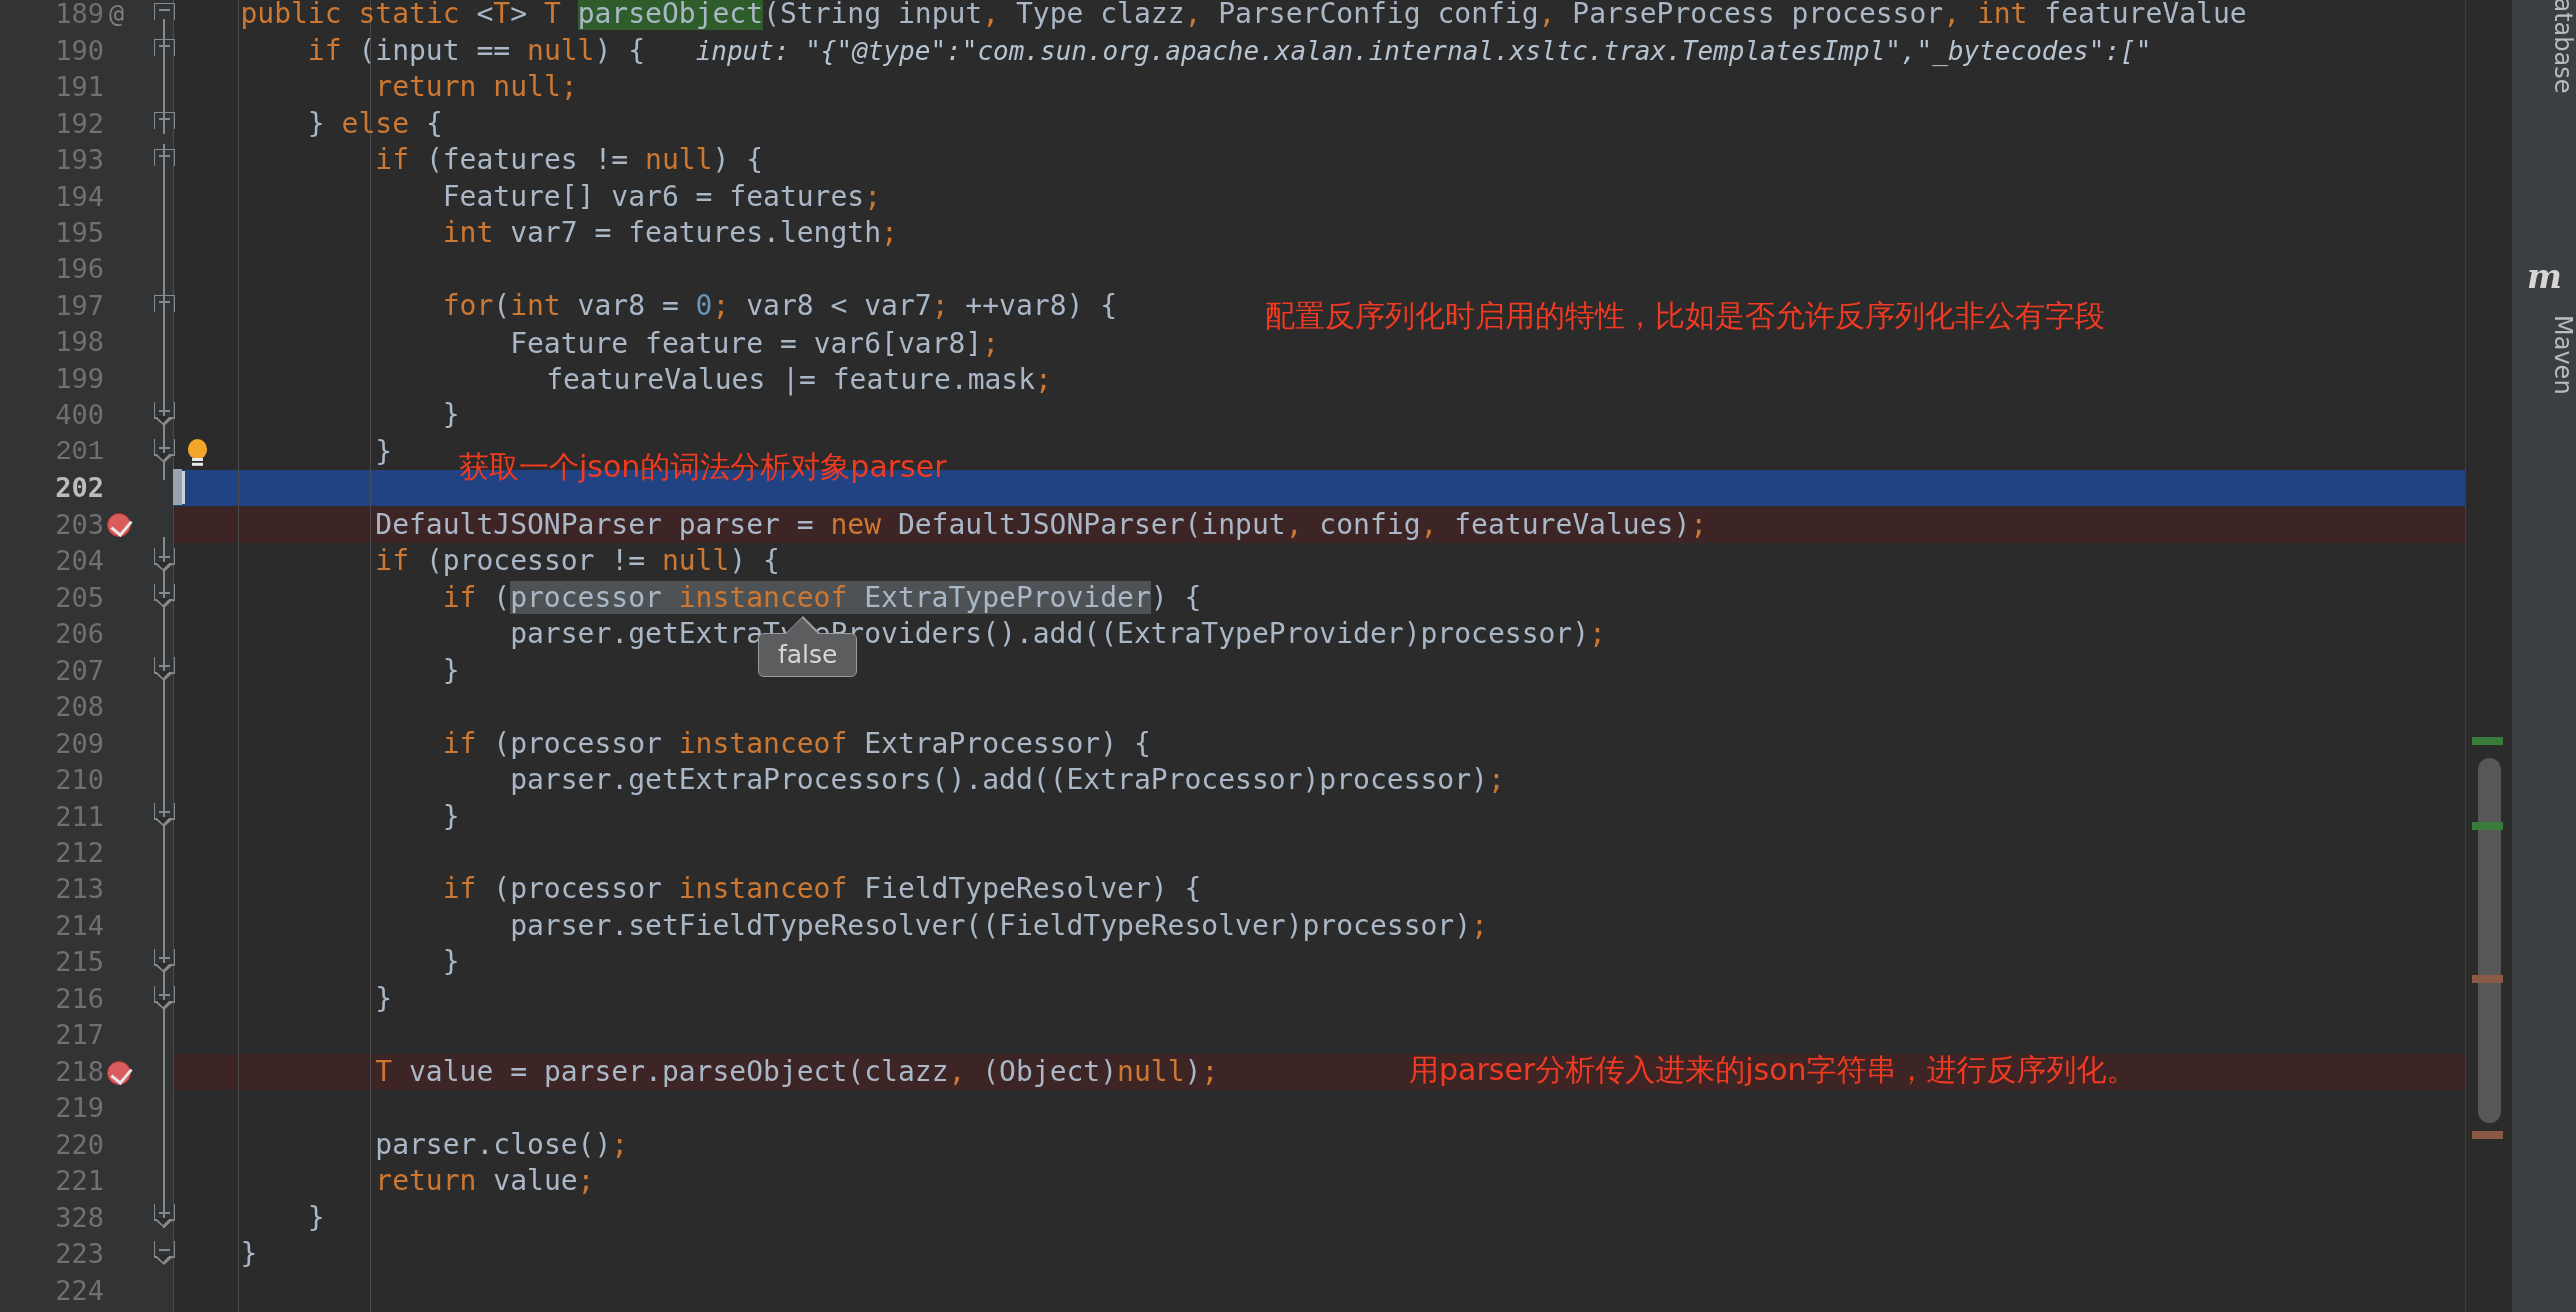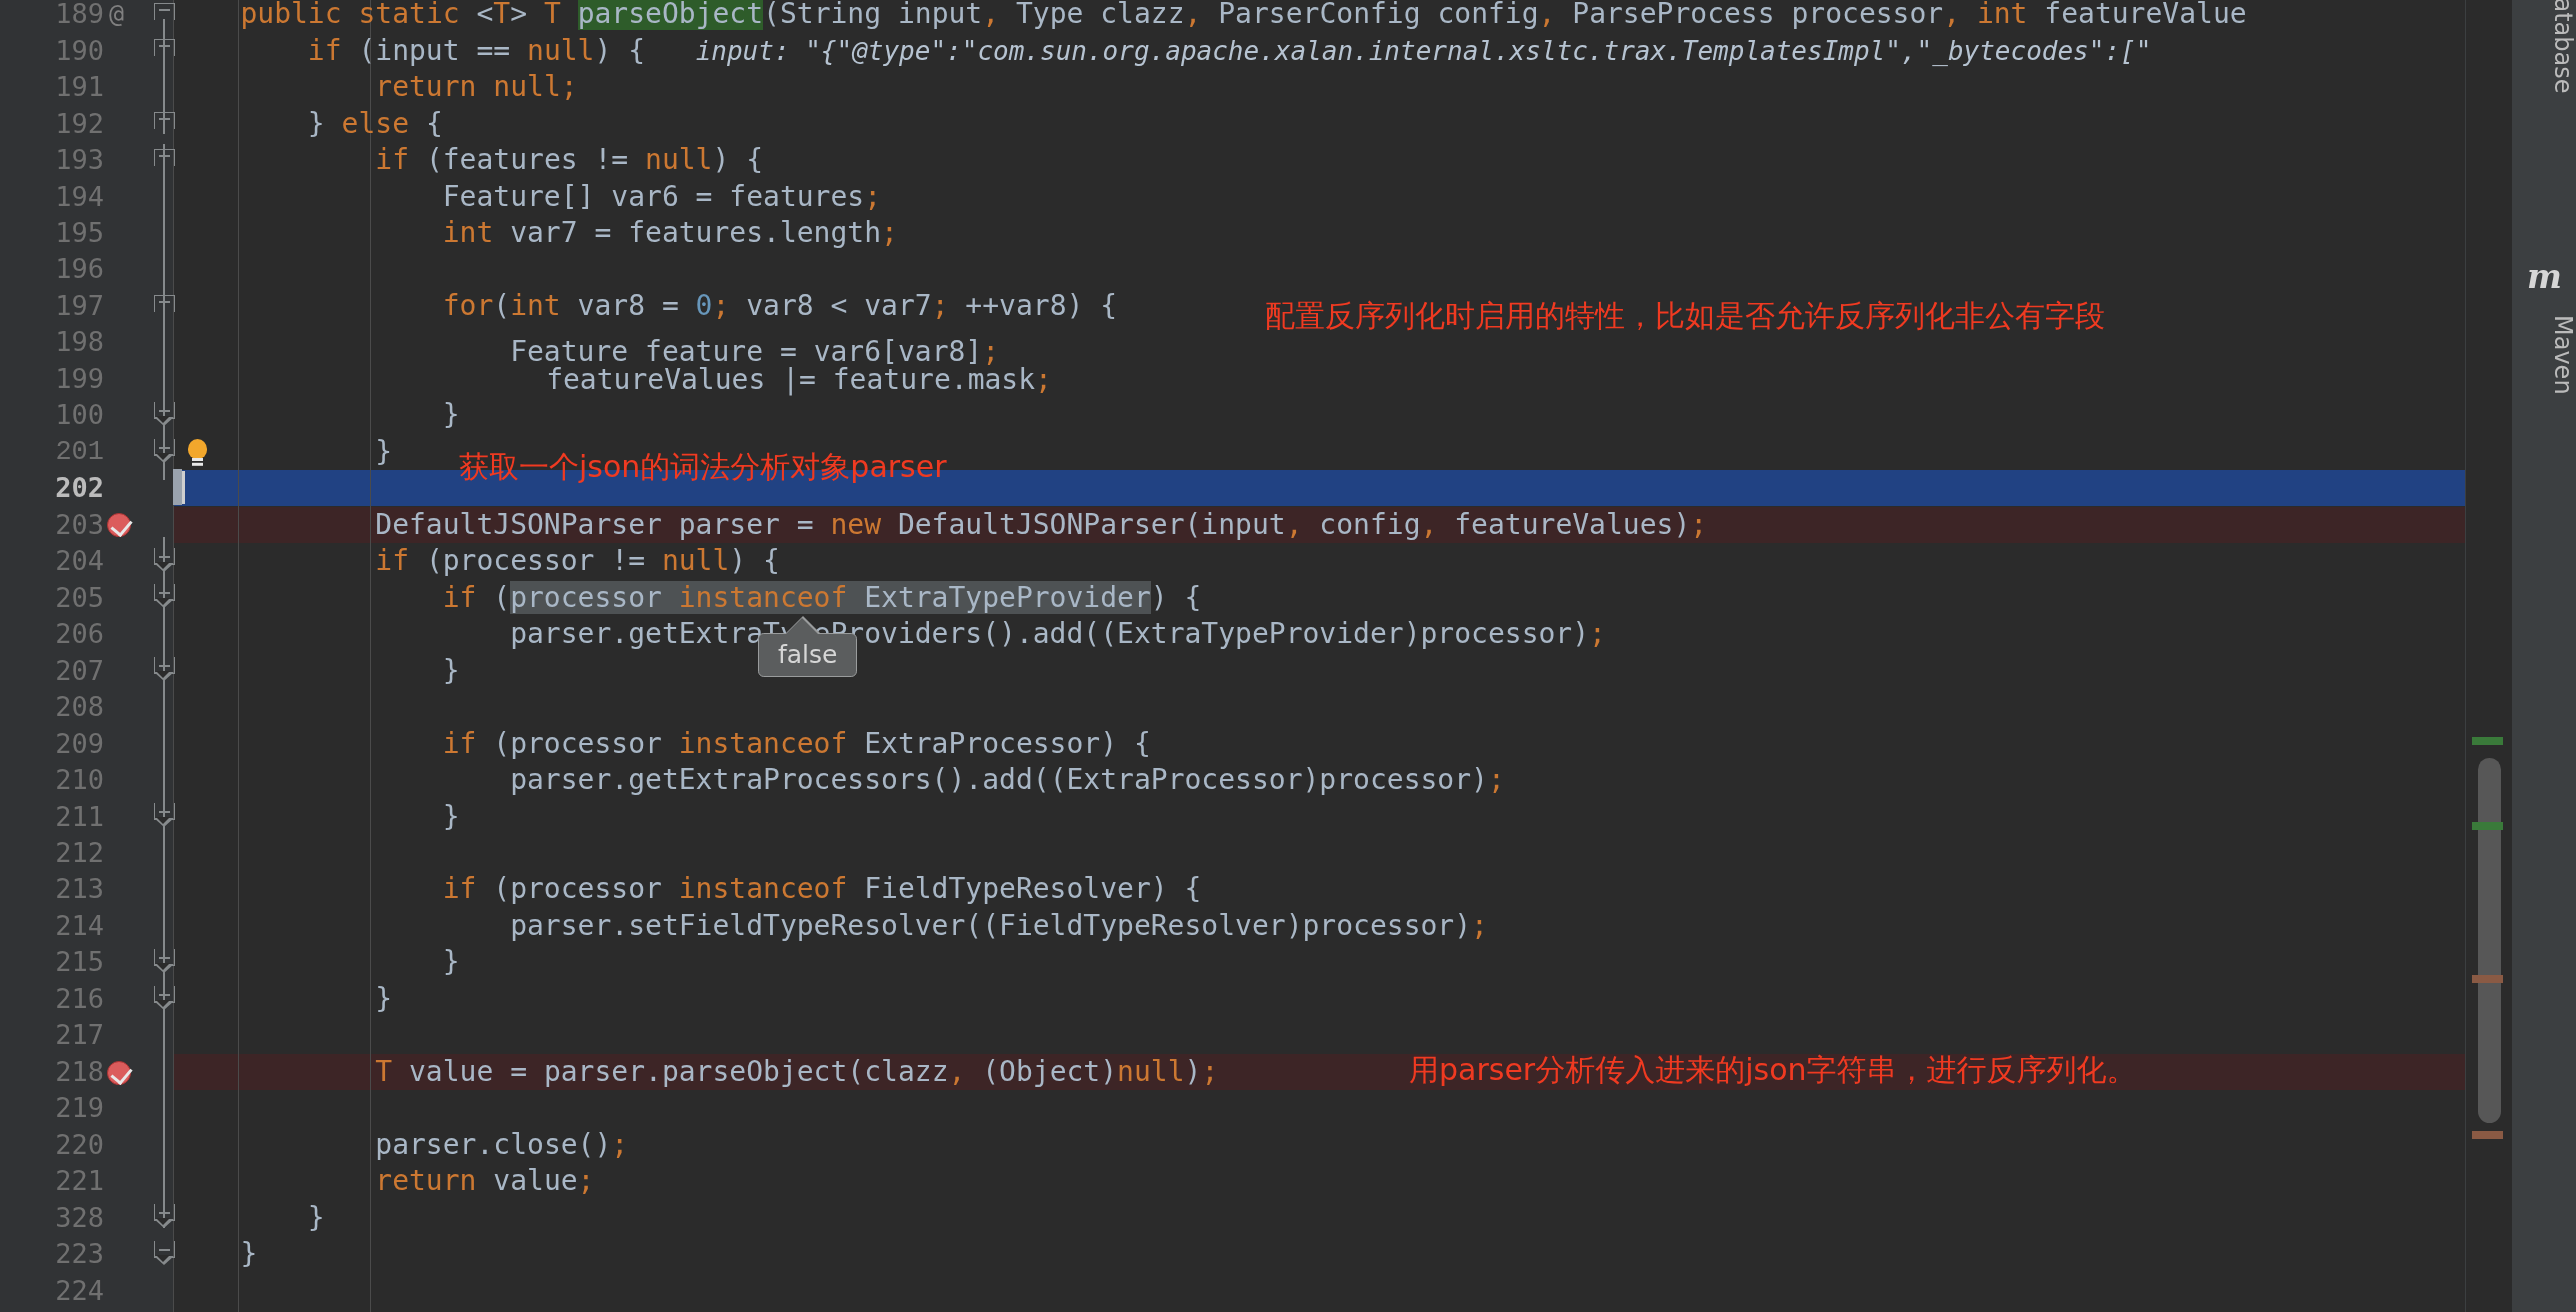--- a/index.html
+++ b/index.html
@@ -259,21 +259,21 @@
     <div class="code-layer" id="code">
         <div class="line ln-text" style="top: -3.8px;">    <span class="kw">public</span> <span class="kw">static</span> <span class="punc">&lt;</span><span class="kw">T</span><span class="punc">&gt;</span> <span class="kw">T</span> <span class="hit">parseObject</span><span class="punc">(</span><span class="id">String</span> <span class="id">input</span><span class="kw">,</span> <span class="id">Type</span> <span class="id">clazz</span><span class="kw">,</span> <span class="id">ParserConfig</span> <span class="id">config</span><span class="kw">,</span> <span class="id">ParseProcess</span> <span class="id">processor</span><span class="kw">,</span> <span class="kw">int</span> <span class="id">featureValue</span></div>
         <div class="line ln-text" style="top: 33px;">        <span class="kw">if</span> <span class="punc">(</span><span class="id">input</span> <span class="punc">=</span><span class="punc">=</span> <span class="kw">null</span><span class="punc">)</span> <span class="punc">{</span>   <span class="hint">input: "{"@type":"com.sun.org.apache.xalan.internal.xsltc.trax.TemplatesImpl","_bytecodes":["</span></div>
         <div class="line ln-text" style="top: 69px;">            <span class="kw">return</span> <span class="kw">null</span><span class="kw">;</span></div>
         <div class="line ln-text" style="top: 106px;">        <span class="punc">}</span> <span class="kw">else</span> <span class="punc">{</span></div>
         <div class="line ln-text" style="top: 142px;">            <span class="kw">if</span> <span class="punc">(</span><span class="id">features</span> <span class="punc">!</span><span class="punc">=</span> <span class="kw">null</span><span class="punc">)</span> <span class="punc">{</span></div>
         <div class="line ln-text" style="top: 179px;">                <span class="id">Feature</span><span class="punc">[</span><span class="punc">]</span> <span class="id">var6</span> <span class="punc">=</span> <span class="id">features</span><span class="kw">;</span></div>
         <div class="line ln-text" style="top: 215px;">                <span class="kw">int</span> <span class="id">var7</span> <span class="punc">=</span> <span class="id">features</span><span class="punc">.</span><span class="id">length</span><span class="kw">;</span></div>
         <div class="line ln-text" style="top: 251px;"></div>
         <div class="line ln-text" style="top: 288px;">                <span class="kw">for</span><span class="punc">(</span><span class="kw">int</span> <span class="id">var8</span> <span class="punc">=</span> <span class="num">0</span><span class="kw">;</span> <span class="id">var8</span> <span class="punc">&lt;</span> <span class="id">var7</span><span class="kw">;</span> <span class="punc">+</span><span class="punc">+</span><span class="id">var8</span><span class="punc">)</span> <span class="punc">{</span></div>
-        <div class="line ln-text" style="top: 334px;">                    <span class="id">Feature</span> <span class="id">feature</span> <span class="punc">=</span> <span class="id">var6</span><span class="punc">[</span><span class="id">var8</span><span class="punc">]</span><span class="kw">;</span></div>
+        <div class="line ln-text" style="top: 326px;">                    <span class="id">Feature</span> <span class="id">feature</span> <span class="punc">=</span> <span class="id">var6</span><span class="punc">[</span><span class="id">var8</span><span class="punc">]</span><span class="kw">;</span></div>
         <div class="line ln-text" style="top: 362px; padding-left: 36px;">                    <span class="id">featureValues</span> <span class="punc">|</span><span class="punc">=</span> <span class="id">feature</span><span class="punc">.</span><span class="id">mask</span><span class="kw">;</span></div>
         <div class="line ln-text" style="top: 397px;">                <span class="punc">}</span></div>
         <div class="line ln-text" style="top: 434px;">            <span class="punc">}</span></div>
         <div class="line ln-text" style="top: 470px;"></div>
         <div class="line ln-text" style="top: 507px;">            <span class="id">DefaultJSONParser</span> <span class="id">parser</span> <span class="punc">=</span> <span class="kw">new</span> <span class="id">DefaultJSONParser</span><span class="punc">(</span><span class="id">input</span><span class="kw">,</span> <span class="id">config</span><span class="kw">,</span> <span class="id">featureValues</span><span class="punc">)</span><span class="kw">;</span></div>
         <div class="line ln-text" style="top: 543px;">            <span class="kw">if</span> <span class="punc">(</span><span class="id">processor</span> <span class="punc">!</span><span class="punc">=</span> <span class="kw">null</span><span class="punc">)</span> <span class="punc">{</span></div>
         <div class="line ln-text" style="top: 580px;">                <span class="kw">if</span> <span class="punc">(</span><span class="hl-expr"><span class="id">processor</span> <span class="kw">instanceof</span> <span class="id">ExtraTypeProvider</span></span><span class="punc">)</span> <span class="punc">{</span></div>
         <div class="line ln-text" style="top: 616px;">                    <span class="id">parser</span><span class="punc">.</span><span class="id">getExtraTypeProviders</span><span class="punc">(</span><span class="punc">)</span><span class="punc">.</span><span class="id">add</span><span class="punc">(</span><span class="punc">(</span><span class="id">ExtraTypeProvider</span><span class="punc">)</span><span class="id">processor</span><span class="punc">)</span><span class="kw">;</span></div>
         <div class="line ln-text" style="top: 653px;">                <span class="punc">}</span></div>
         <div class="line ln-text" style="top: 689px;"></div>
@@ -303,21 +303,21 @@
         <div class="lnum" style="top: 33px;">190</div>
         <div class="lnum" style="top: 69px;">191</div>
         <div class="lnum" style="top: 106px;">192</div>
         <div class="lnum" style="top: 142px;">193</div>
         <div class="lnum" style="top: 179px;">194</div>
         <div class="lnum" style="top: 215px;">195</div>
         <div class="lnum" style="top: 251px;">196</div>
         <div class="lnum" style="top: 288px;">197</div>
         <div class="lnum" style="top: 324px;">198</div>
         <div class="lnum" style="top: 361px;">199</div>
-        <div class="lnum" style="top: 397px;">100</div>
+        <div class="lnum" style="top: 397px;">400</div>
         <div class="lnum" style="top: 434px; font-family: Liberation Mono, monospace;">201</div>
         <div class="gmark bulb" style="top: 439px;">
           <span class="glass"></span>
           <span class="base"></span>
         </div>
         <div class="lnum active" style="top: 470px;">202</div>
         <div class="lnum" style="top: 507px;">203</div>
         <div class="gmark bpdot" style="top: 513px;"></div>
         <div class="lnum" style="top: 543px;">204</div>
         <div class="lnum" style="top: 580px;">205</div>

